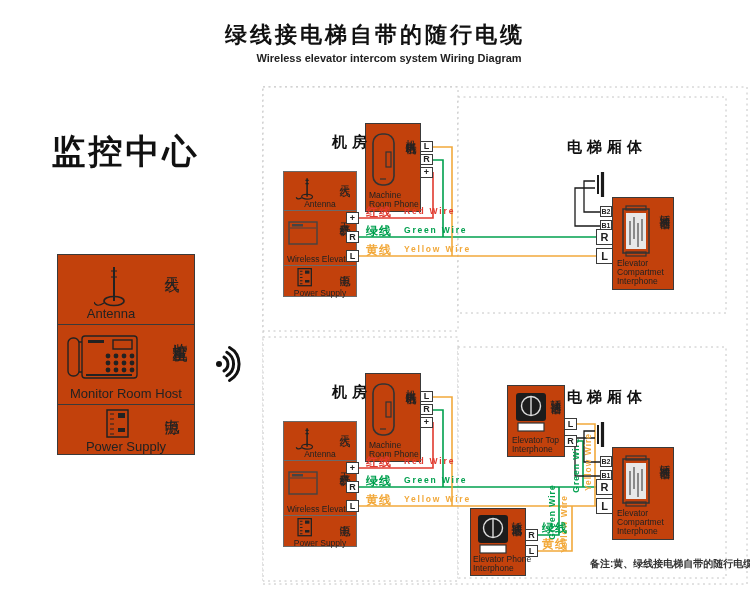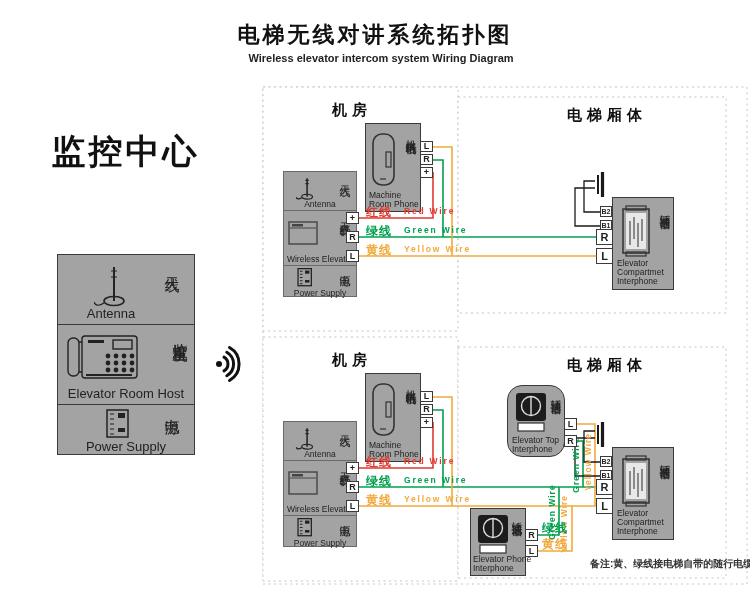--- a/index.html
+++ b/index.html
@@ -1,25 +1,25 @@
 <!DOCTYPE html>
 <html><head>
 <meta charset="utf-8">
 <style>
   html,body{margin:0;padding:0;background:#fff;}
   #stage{position:relative;width:750px;height:589px;background:#fff;overflow:hidden;
          font-family:"Liberation Sans", sans-serif;color:#222;}
   .c{position:absolute;}
-  .box{position:absolute;border:1.5px solid #3a3a3a;background:#a3a3a3;z-index:2;box-sizing:border-box;}
+  .box{position:absolute;border:1.5px solid #3a3a3a;background:#c2410c;z-index:2;box-sizing:border-box;}
   .row{position:relative;box-sizing:border-box;}
   .term{position:absolute;background:#fff;border:1.2px solid #3a3a3a;display:flex;align-items:center;
         justify-content:center;font-weight:bold;z-index:4;box-sizing:border-box;line-height:1;}
   .vzh{writing-mode:vertical-rl;line-height:1.1;letter-spacing:1px;color:#222;}
   .en{font-size:9px;color:#222;line-height:1.1;}
-  .sect{font-weight:bold;font-size:15px;letter-spacing:5px;text-align:center;color:#111;z-index:3;}
+  .sect{font-weight:bold;font-size:15px;letter-spacing:5px;text-align:center;color:#111;z-index:3;margin-top:32px;}
   .wlzh{font-size:12px;font-weight:bold;letter-spacing:1px;z-index:3;line-height:1;}
   .wlen{font-size:8.5px;font-weight:bold;letter-spacing:1.8px;z-index:3;line-height:1;}
   .red{color:#e03a2f;} .green{color:#00a04e;} .yellow{color:#f2a93b;}
   .rot{transform:rotate(-90deg);transform-origin:center;font-size:8.5px;font-weight:bold;
        letter-spacing:1px;text-align:center;z-index:3;line-height:1;}
   .nowrap{white-space:nowrap;}
   svg{display:block;}
   .zlow{z-index:1;}
 </style>
 </head>
@@ -59,22 +59,22 @@
       <path d="M577,441 H583 V487" stroke="#00a04e"></path>
       <path d="M538,535 H559 V487" stroke="#00a04e"></path>
       <path d="M538,551 H572 V506" stroke="#f2a93b"></path>
       <path d="M600,462 H584 V431 H595" stroke="#1a1a1a" stroke-width="1.3"></path>
       <path d="M600,476 H575 V438 H595" stroke="#1a1a1a" stroke-width="1.3"></path>
       <path d="M598,425 V444" stroke="#1a1a1a" stroke-width="2"></path>
       <path d="M602.5,422 V447" stroke="#1a1a1a" stroke-width="3.2"></path>
     </g>
   </svg>
 
-  <div class="c" style="left:225px;top:20px;width:300px;text-align:center;font-size:22px;font-weight:bold;letter-spacing:3px;color:#111;">电梯无线对讲系统拓扑图</div>
-  <div class="c" style="left:231px;top:52px;width:300px;text-align:center;font-size:11px;font-weight:bold;color:#222;">Wireless elevator intercom system Wiring Diagram</div>
+  <div class="c" style="left:225px;top:20px;width:300px;text-align:center;font-size:22px;font-weight:bold;letter-spacing:3px;color:#111;">绿线接电梯自带的随行电缆</div>
+  <div class="c" style="left:239px;top:52px;width:300px;text-align:center;font-size:11px;font-weight:bold;color:#222;">Wireless elevator intercom system Wiring Diagram</div>
 
   <div class="c" style="left:38px;top:129px;width:175px;text-align:center;font-size:34px;font-weight:bold;letter-spacing:3px;color:#111;">监控中心</div>
 
   <div class="box" style="left:57px;top:254px;width:138px;height:201px;">
 
     <div class="row" style="height:69px;">
       <svg class="c" style="left:36px;top:6px;" width="36" height="48" viewBox="0 0 36 48">
         <g stroke="#222" fill="none" stroke-width="1.6">
           <ellipse cx="20" cy="40" rx="10" ry="4.5"></ellipse>
           <path d="M20,40 V6" stroke-width="2"></path>
@@ -105,21 +105,21 @@
             <circle cx="58" cy="30" r="2.4"></circle>
             <circle cx="66" cy="30" r="2.4"></circle>
           <circle cx="42" cy="37" r="2.4"></circle>
             <circle cx="50" cy="37" r="2.4"></circle>
             <circle cx="58" cy="37" r="2.4"></circle>
             <circle cx="66" cy="37" r="2.4"></circle>
           <rect x="22" y="7" width="16" height="3"></rect>
         </g>
       </svg>
       <div class="c vzh" style="right:6px;top:6px;height:54px;font-size:15px;">监控室主机</div>
-      <div class="c en" style="left:0;right:0;bottom:3px;text-align:center;font-size:13px;">Elevator Room Host</div>
+      <div class="c en" style="left:0;right:0;bottom:3px;text-align:center;font-size:13px;">Monitor Room Host</div>
     </div>
 
     <div class="row" style="height:52px;border-top:1.5px solid #3a3a3a;">
       <svg class="c" style="left:48px;top:4px;" width="24" height="30" viewBox="0 0 24 30">
         <rect x="1" y="1" width="21" height="27" fill="none" stroke="#222" stroke-width="1.5"></rect>
         <g stroke="#222" stroke-width="1.2">
             <path d="M4,5 H8 M4,10 H8 M4,15 H8 M4,20 H8 M4,25 H8"></path>
           </g>
         <rect x="12" y="4" width="7" height="5" fill="#222"></rect>
         <rect x="12" y="19" width="7" height="4" fill="#222"></rect>
@@ -281,21 +281,21 @@
   <div class="term" style="left:420px;top:404px;width:13px;height:11px;font-size:9px;">R</div>
   <div class="term" style="left:420px;top:417px;width:13px;height:11px;font-size:9px;">+</div>
 
   <div class="c wlzh red" style="left:366px;top:456px;">红线</div>
   <div class="c wlen red" style="left:404px;top:457px;">Red Wire</div>
   <div class="c wlzh green" style="left:366px;top:475px;">绿线</div>
   <div class="c wlen green" style="left:404px;top:476px;">Green Wire</div>
   <div class="c wlzh yellow" style="left:366px;top:494px;">黄线</div>
   <div class="c wlen yellow" style="left:404px;top:495px;">Yellow Wire</div>
 
-  <div class="box" style="left:507px;top:385px;width:58px;height:72px;border-radius:15px;">
+  <div class="box" style="left:507px;top:385px;width:58px;height:72px;">
     <svg class="c" style="left:7px;top:6px;" width="32" height="42" viewBox="0 0 32 42">
       <rect x="1" y="1" width="30" height="28" rx="3" fill="#1c1c1c"></rect>
       <circle cx="16" cy="14" r="9.5" fill="none" stroke="#ddd" stroke-width="1.4"></circle>
       <path d="M16,4.5 V23.5" stroke="#ddd" stroke-width="1.4"></path>
       <rect x="3" y="31" width="26" height="8" fill="#fff" stroke="#333" stroke-width="1.2"></rect>
     </svg>
     <div class="c vzh" style="right:2px;top:5px;height:62px;font-size:11px;">轿顶通话器</div>
     <div class="c en nowrap" style="left:4px;bottom:11px;font-size:8.5px;">Elevator Top</div>
     <div class="c en nowrap" style="left:4px;bottom:2px;font-size:8.5px;">Interphone</div>
   </div>

